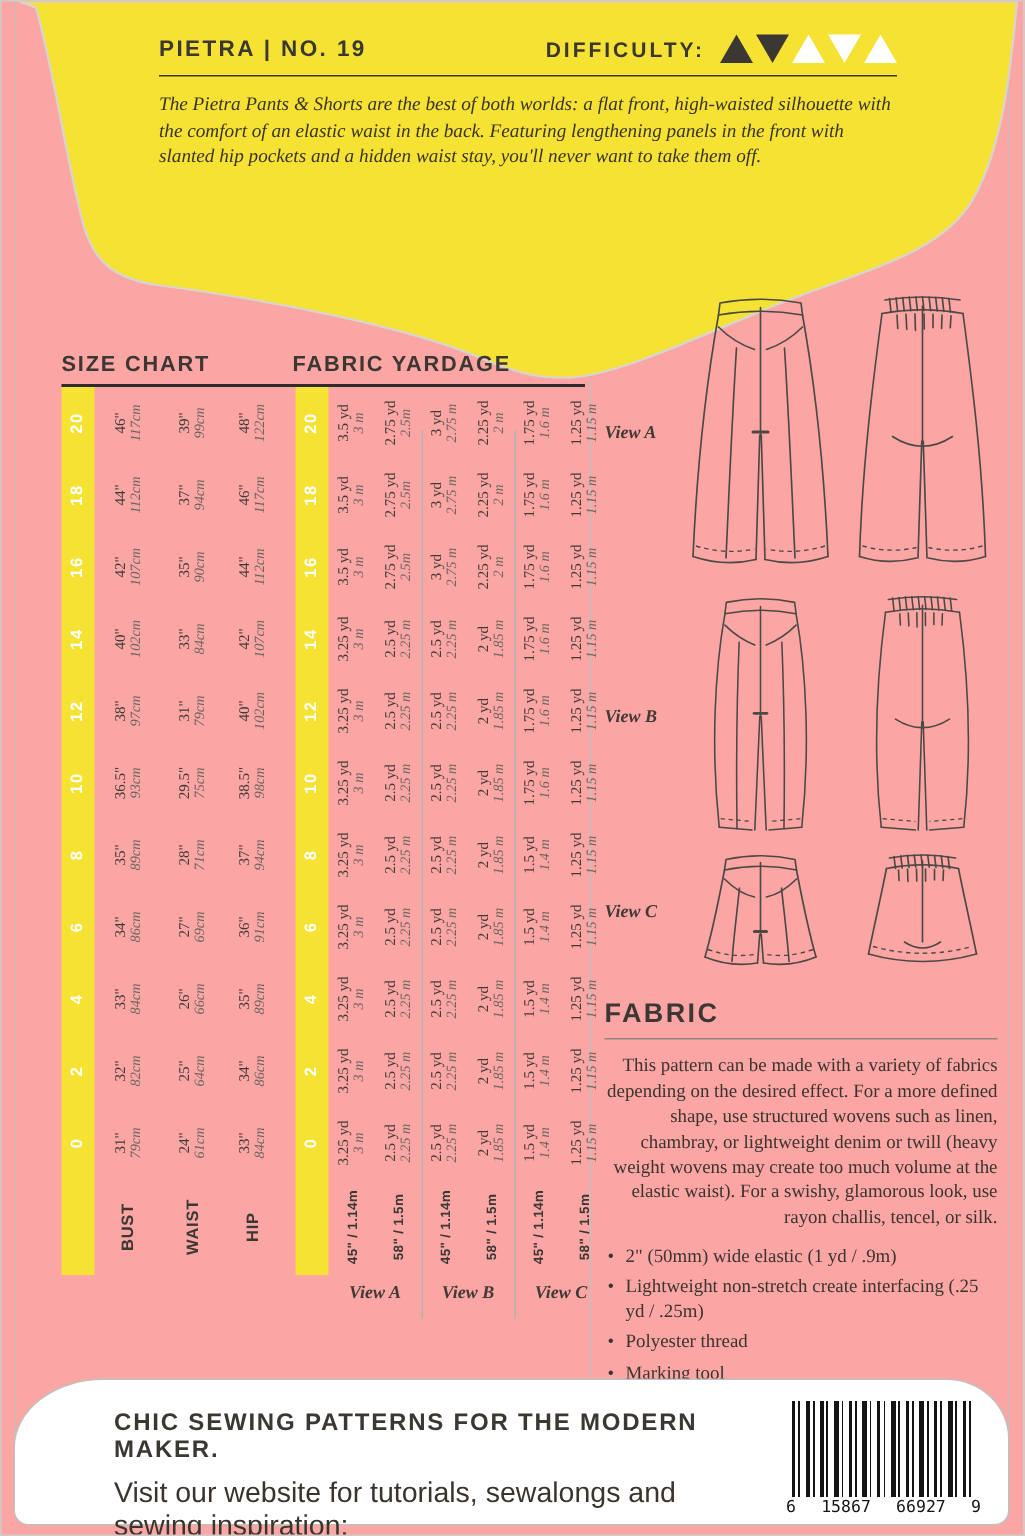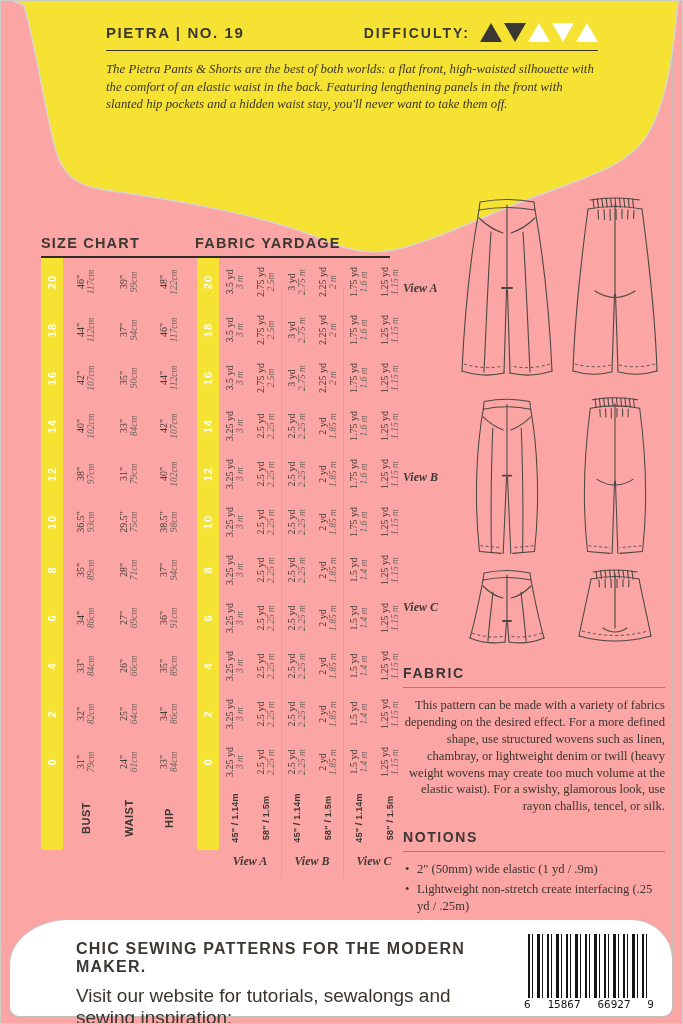--- a/index.html
+++ b/index.html
@@ -54,21 +54,21 @@
   .vlabel{position:absolute;top:4px;width:62px;text-align:center;font-family:"Liberation Serif",serif;font-style:italic;font-weight:bold;font-size:12px;color:var(--serif-ink);}
   
   .vdivider{position:absolute;left:392px;top:252px;height:664px;width:1px;background:var(--line);z-index:1;}
   .right-col{position:absolute;left:402px;top:185px;width:262px;z-index:3;}
   .view-row{display:flex;align-items:center;}
   .view-row .vr-label{flex:0 0 54px;font-family:"Liberation Serif",serif;font-style:italic;font-weight:bold;font-size:12px;color:var(--serif-ink);}
   .view-row svg{display:block;}
   .lineart{stroke:#4c4843;stroke-width:1.1;fill:none;stroke-linecap:round;}
   .lineart-thick{stroke:#4c4843;stroke-width:2;fill:none;stroke-linecap:round;}
   .lineart-dash{stroke:#4c4843;stroke-width:.9;fill:none;stroke-dasharray:3 2.6;}
-  .sec-head{font-weight:bold;font-size:14px;letter-spacing:1.6px;color:var(--ink);padding-bottom:6px;border-bottom:1.5px solid #8d8780;}
+  .sec-head{font-weight:bold;font-size:18px;letter-spacing:1.6px;color:var(--ink);padding-bottom:6px;border-bottom:1.5px solid #8d8780;}
   .fabric-head{margin-top:14px;}
   .fabric-text{font-family:"Liberation Serif",serif;font-size:12.6px;line-height:1.34;color:#3a342d;margin-top:9px;text-align:right;}
   .notions-head{margin-top:14px;}
   .notions-list{list-style:none;margin-top:9px;}
   .notions-list li{font-family:"Liberation Serif",serif;font-size:12.6px;line-height:1.3;color:#3a342d;padding-left:14px;position:relative;margin-bottom:4px;}
   .notions-list li::before{content:"•";position:absolute;left:2px;top:0;}
   
   .footer-flap{position:absolute;left:8px;right:9px;top:918px;bottom:6px;background:#fff;border:1.5px solid var(--line);border-radius:60px 42px 10px 10px / 46px 40px 10px 10px;z-index:4;}
   .footer-text{position:absolute;left:66px;top:20px;width:420px;}
   .tagline{font-weight:bold;font-size:16px;letter-spacing:1.2px;color:var(--ink);}
@@ -926,21 +926,20 @@
         <path class="lineart" d="M26 13 C22 33 17 55 14 70 M74 13 C78 33 83 55 86 70"></path>
         <path class="lineart" d="M14 70 Q50 80 86 70"></path>
         <path class="lineart" d="M50 8 L50 62 M38 62 Q50 70 62 62"></path>
         <path class="lineart-dash" d="M17 65 Q50 74 83 65"></path>
       </svg>
     </div>
 
     <h2 class="sec-head fabric-head">FABRIC</h2>
     <p class="fabric-text">This pattern can be made with a variety of fabrics depending on the desired effect. For a more defined shape, use structured wovens such as linen, chambray, or lightweight denim or twill (heavy weight wovens may create too much volume at the elastic waist). For a swishy, glamorous look, use rayon challis, tencel, or silk.</p>
 
-    <h2 class="sec-head notions-head">NOTIONS</h2>
     <ul class="notions-list" id="notions-list">
         <li>2" (50mm) wide elastic (1 yd / .9m)</li>
         <li>Lightweight non-stretch create interfacing (.25 yd / .25m)</li>
         <li>Polyester thread</li>
         <li>Marking tool</li>
       </ul>
   </div>
 
   <div class="footer-flap">
     <div class="footer-text">

